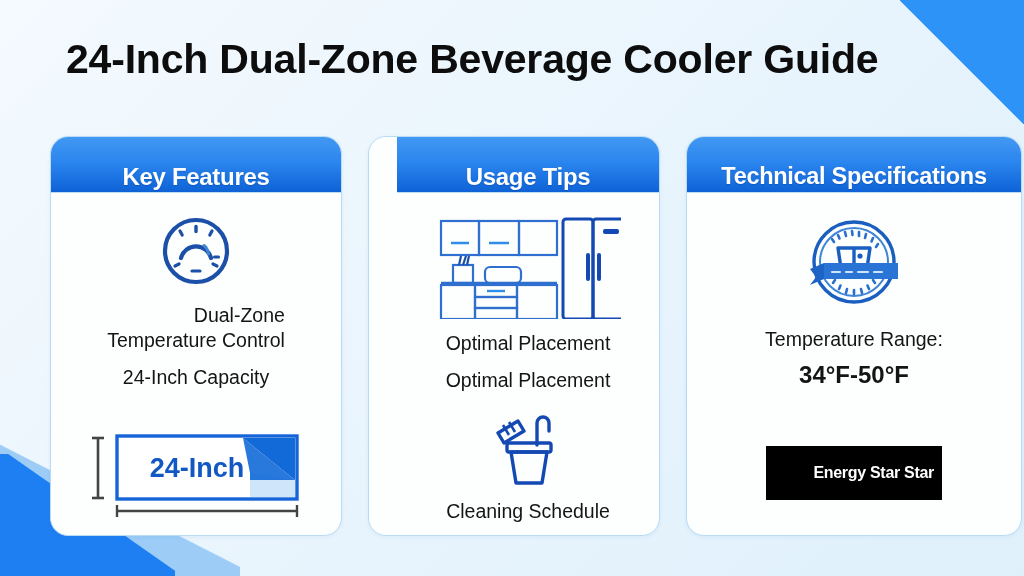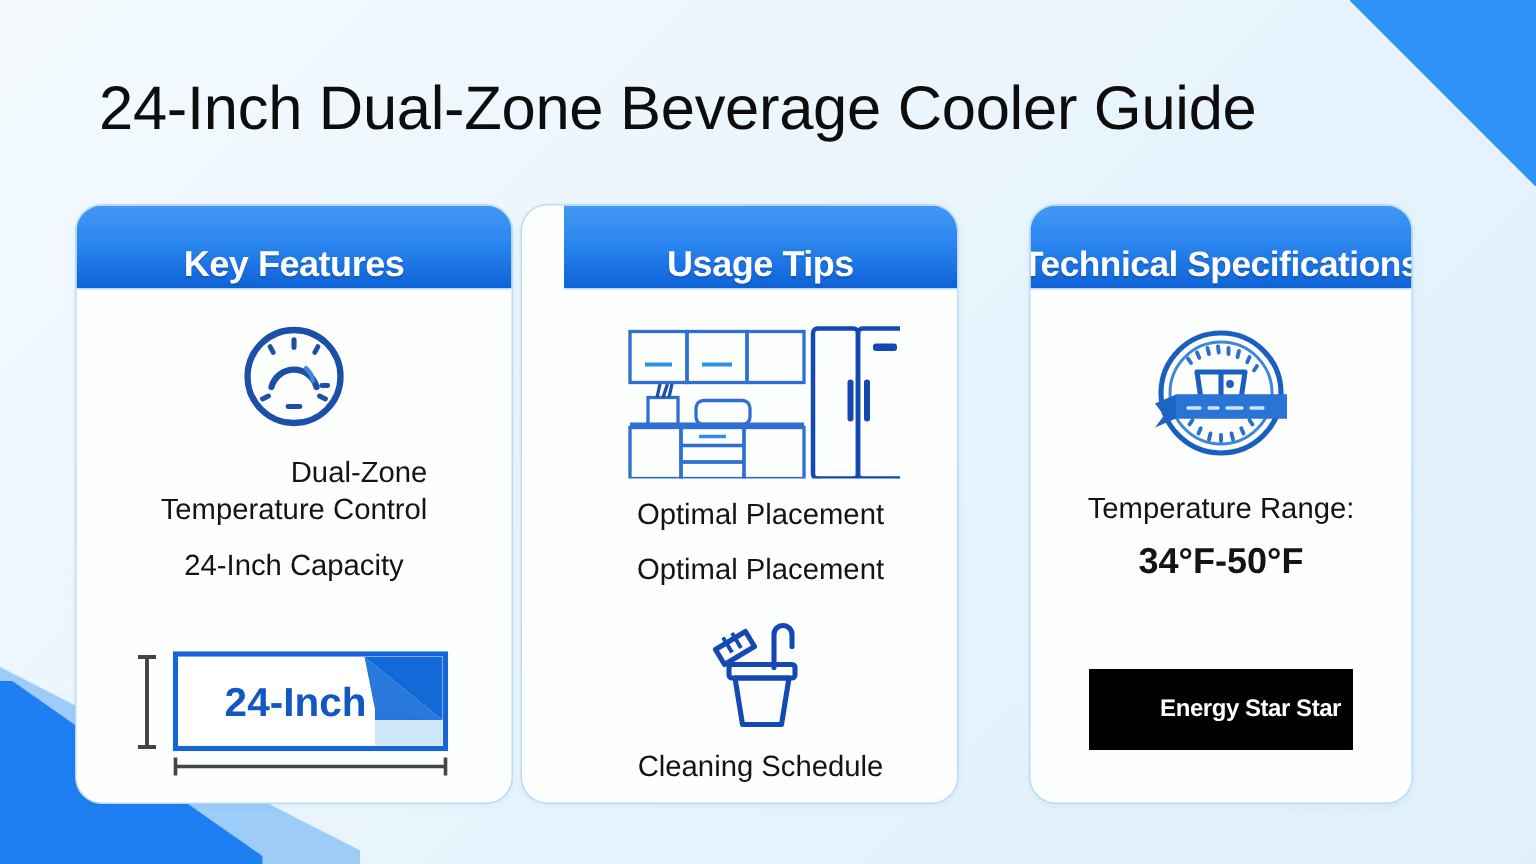--- a/index.html
+++ b/index.html
@@ -19,38 +19,38 @@
     position:absolute; left:0; bottom:0; width:240px; height:150px;
     background:linear-gradient(27deg,#9dcdf7 0%,#9dcdf7 48%,transparent 48.5%);
   }
   .corner-bl-deep {
     position:absolute; left:0; bottom:0; width:175px; height:122px;
     background:linear-gradient(35deg,#1d7ff2 0%,#1d7ff2 52%,transparent 52.5%);
   }
 
   
   .page-title {
-    position:absolute; left:66px; top:49px;
-    font-size:41px; font-weight:normal; color:#0d0d0d;
+    position:absolute; left:66px; top:36px;
+    font-size:41px; font-weight:bold; color:#0d0d0d;
     letter-spacing:-0.2px; white-space:nowrap;
   }
 
   
   .cards { position:absolute; left:0; top:136px; width:1024px; }
   .card {
     position:absolute; top:0; width:292px; height:400px;
     background:#fdfefe;
     border:1.5px solid #b9dcf6;
     border-radius:18px;
     overflow:hidden;
     box-shadow:0 1px 4px rgba(30,110,200,.08);
   }
   .card.c1 { left:50px; }
-  .card.c2 { left:347px;padding-left:28px; }
-  .card.c3 { left:686px; width:256px; }
+  .card.c2 { left:368px;padding-left:28px; }
+  .card.c3 { left:686px; width:336px; }
 
   .card-header {
     height:56px;
     background:linear-gradient(180deg,#4298f2 0%,#2b86ef 45%,#0e62d6 100%);
     display:flex; align-items:center; justify-content:center;
     border-bottom:1px solid #bcdcf5;
   }
   .card-header span {
     color:#ffffff; font-size:24px; font-weight:bold;
     white-space:nowrap; letter-spacing:-0.3px;

